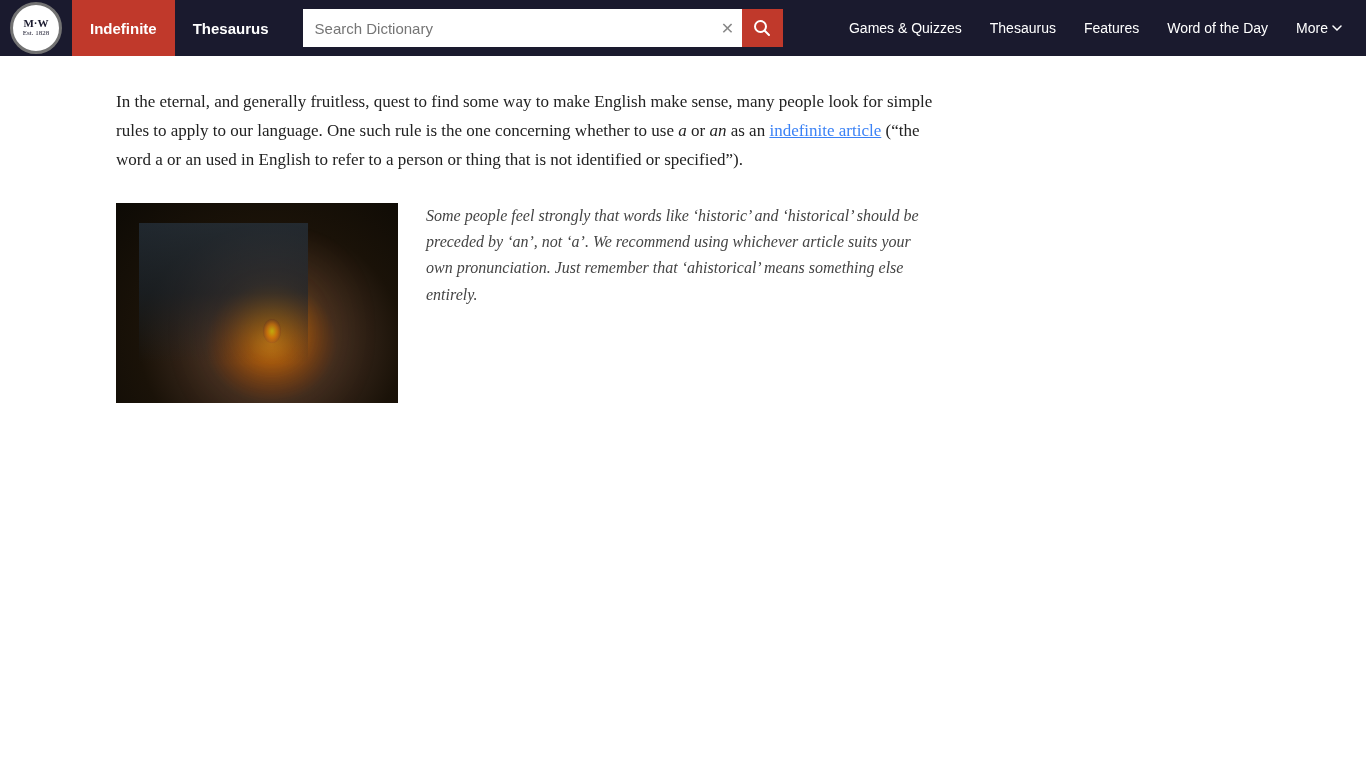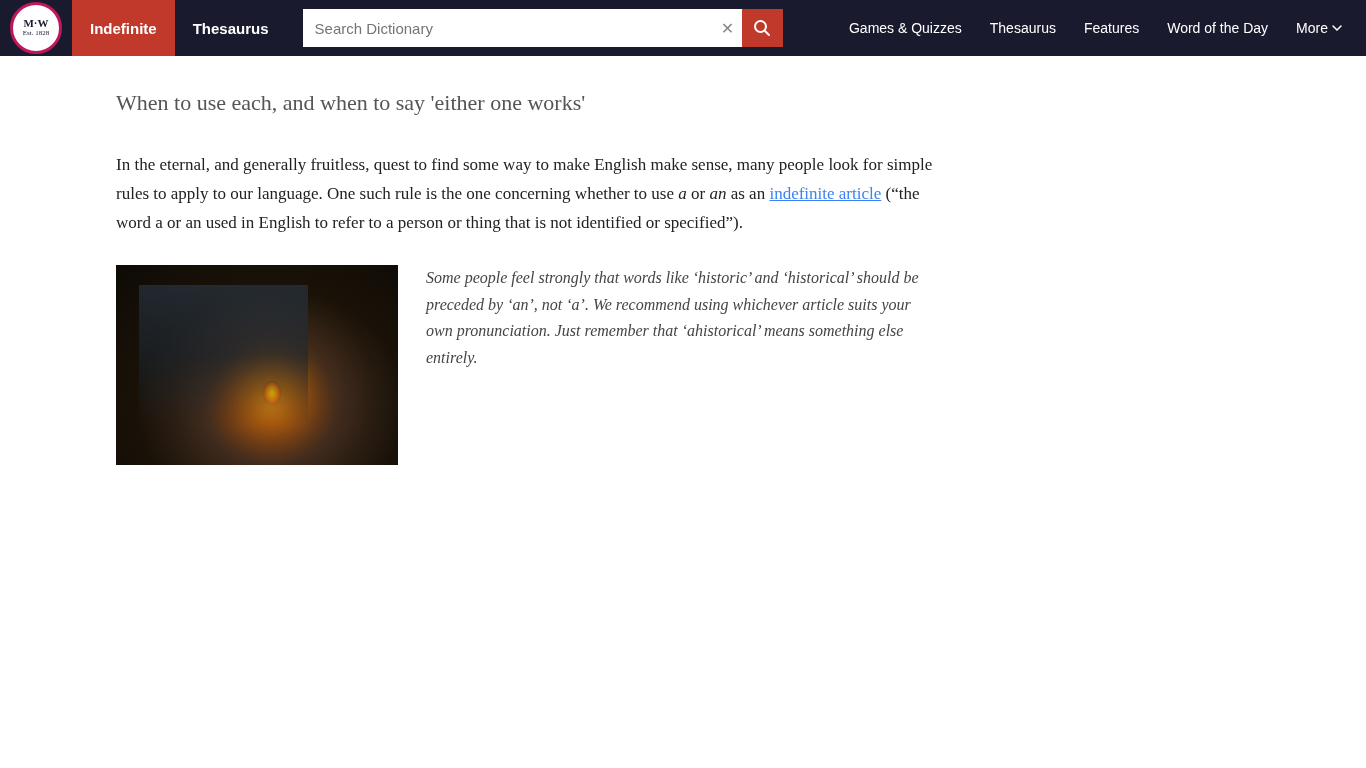--- a/index.html
+++ b/index.html
@@ -22,21 +22,21 @@
       display: flex;
       align-items: center;
       justify-content: center;
       flex-shrink: 0;
     }
     .logo-circle {
       width: 52px;
       height: 52px;
       border-radius: 50%;
       background: #fff;
-      border: 3px solid #be185d;
+      border: 3px solid #737373;
       display: flex;
       flex-direction: column;
       align-items: center;
       justify-content: center;
     }
     .logo-mw {
       font-family: Georgia, serif;
       font-size: 11px;
       font-weight: bold;
       color: #1a1a2e;
@@ -344,21 +344,20 @@
       More
       <svg width="10" height="7" viewBox="0 0 10 7" fill="none">
         <path d="M1 1l4 4 4-4" stroke="white" stroke-width="1.5" stroke-linecap="round"></path>
       </svg>
     </a>
   </div>
 </nav>
 
 <div class="page-wrapper">
   <div class="main-content">
-    <p class="article-subtitle">When to use each, and when to say 'either one works'</p>
 
     <p class="article-body">
       In the eternal, and generally fruitless, quest to find some way to make English make sense, many people look for simple rules to apply to our language. One such rule is the one concerning whether to use <em>a</em> or <em>an</em> as an <a href="#">indefinite article</a> (“the word a or an used in English to refer to a person or thing that is not identified or specified”).
     </p>
 
     <div class="article-figure">
       <div class="article-image-box">
         <div class="img-sim"></div>
       </div>
       <p class="article-caption">Some people feel strongly that words like ‘historic’ and ‘historical’ should be preceded by ‘an’, not ‘a’. We recommend using whichever article suits your own pronunciation. Just remember that ‘ahistorical’ means something else entirely.</p>

